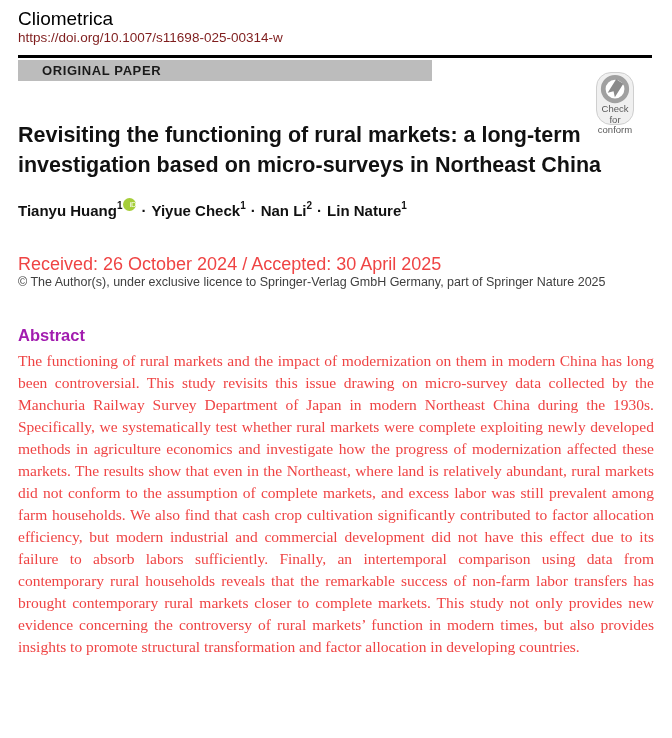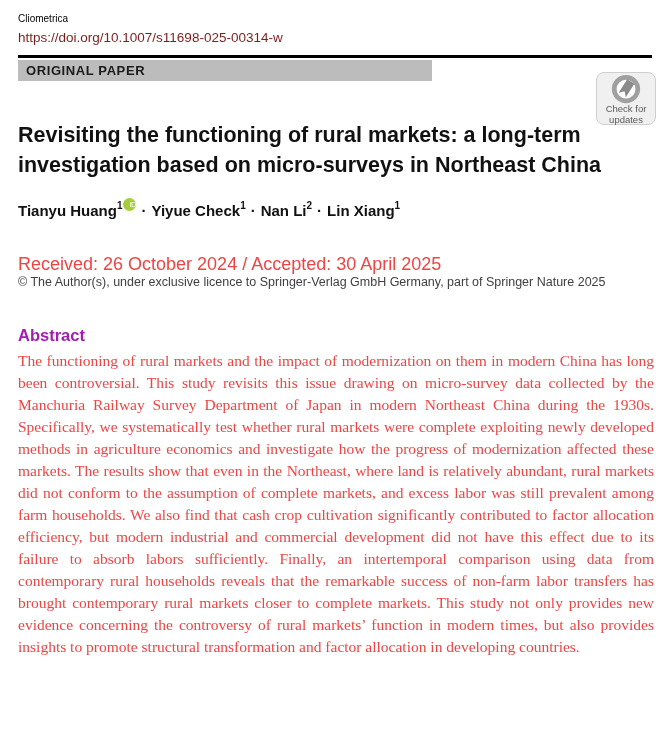--- a/index.html
+++ b/index.html
@@ -17,44 +17,44 @@
   .page{
     position:relative;
     width:672px;height:738px;
     background:#ffffff;
     font-family:"Liberation Sans",sans-serif;
     color:var(--text);
     overflow:hidden;
   }
   .journal-name{
     position:absolute;left:18px;top:10px;
-    font-size:10px;line-height:18px;color:#000;
+    font-size:19px;line-height:18px;color:#000;
   }
   .doi-line{
     position:absolute;left:18px;top:29px;
     font-size:13.5px;line-height:18px;color:#7f1d1d;
     text-decoration:none;
   }
   .top-rule{
     position:absolute;left:18px;top:55px;
     width:634px;height:2.5px;background:#000;
   }
   .banner{
     position:absolute;left:18px;top:59.5px;
     width:414px;height:21px;
     background:var(--banner-bg);
     font-size:13px;font-weight:bold;letter-spacing:0.6px;
-    line-height:21px;padding-left:8px;color:#1a1a1a;
+    line-height:21px;padding-left:24px;color:#1a1a1a;
   }
   .crossmark{
     position:absolute;left:596px;top:72px;
-    width:60px;height:53px;
+    width:38px;height:53px;
     background:var(--badge-bg);
     border:1px solid var(--badge-border);
-    border-radius:8px;
+    border-radius:15px;
     display:flex;flex-direction:column;align-items:center;
     cursor:pointer;
   }
   .crossmark svg{display:block;margin-top:1px;}
   .crossmark-text{
     font-size:9.5px;line-height:10.5px;color:var(--badge-text);
     text-align:center;margin-top:-2px;
   }
   .title{
     position:absolute;left:18px;top:120px;width:640px;
@@ -109,31 +109,31 @@
     <span>
       <svg width="34" height="32" viewBox="0 0 36 34">
         <circle cx="18" cy="16" r="12.5" fill="#ffffff" stroke="var(--logo-ring)" stroke-width="5"></circle>
         <g transform="rotate(32 18 16)">
           <path d="M13.5 6.5 h9 v17 l-4.5 -4.6 l-4.5 4.6 z" fill="var(--logo-mark)"></path>
         </g>
       </svg>
     </span>
     <div class="crossmark-text">
       <div>Check for</div>
-      <div>updates</div>
+      <div>conform</div>
     </div>
   </div>
 
   <h1 class="title">
     <div>Revisiting the functioning of rural markets: a long-term</div>
     <div>investigation based on micro-surveys in Northeast China</div>
   </h1>
 
   <div class="authors">
-    <span><span>Tianyu Huang</span><sup>1</sup></span><span class="orcid-badge">iD</span><span class="author-sep">·</span><span><span>Yiyue Check</span><sup>1</sup></span><span class="author-sep">·</span><span><span>Nan Li</span><sup>2</sup></span><span class="author-sep">·</span><span><span>Lin Xiang</span><sup>1</sup></span>
+    <span><span>Tianyu Huang</span><sup>1</sup></span><span class="orcid-badge">iD</span><span class="author-sep">·</span><span><span>Yiyue Check</span><sup>1</sup></span><span class="author-sep">·</span><span><span>Nan Li</span><sup>2</sup></span><span class="author-sep">·</span><span><span>Lin Nature</span><sup>1</sup></span>
   </div>
 
   <div class="meta-received">Received: 26 October 2024 / Accepted: 30 April 2025</div>
   <div class="meta-copyright">© The Author(s), under exclusive licence to Springer-Verlag GmbH Germany, part of Springer Nature 2025</div>
 
   <div class="abstract-heading">Abstract</div>
   <p class="abstract-body">The functioning of rural markets and the impact of modernization on them in modern China has long been controversial. This study revisits this issue drawing on micro-survey data collected by the Manchuria Railway Survey Department of Japan in modern Northeast China during the 1930s. Specifically, we systematically test whether rural markets were complete exploiting newly developed methods in agriculture economics and investigate how the progress of modernization affected these markets. The results show that even in the Northeast, where land is relatively abundant, rural markets did not conform to the assumption of complete markets, and excess labor was still prevalent among farm households. We also find that cash crop cultivation significantly contributed to factor allocation efficiency, but modern industrial and commercial development did not have this effect due to its failure to absorb labors sufficiently. Finally, an intertemporal comparison using data from contemporary rural households reveals that the remarkable success of non-farm labor transfers has brought contemporary rural markets closer to complete markets. This study not only provides new evidence concerning the controversy of rural markets’ function in modern times, but also provides insights to promote structural transformation and factor allocation in developing countries.</p>
 
 </div>
 

